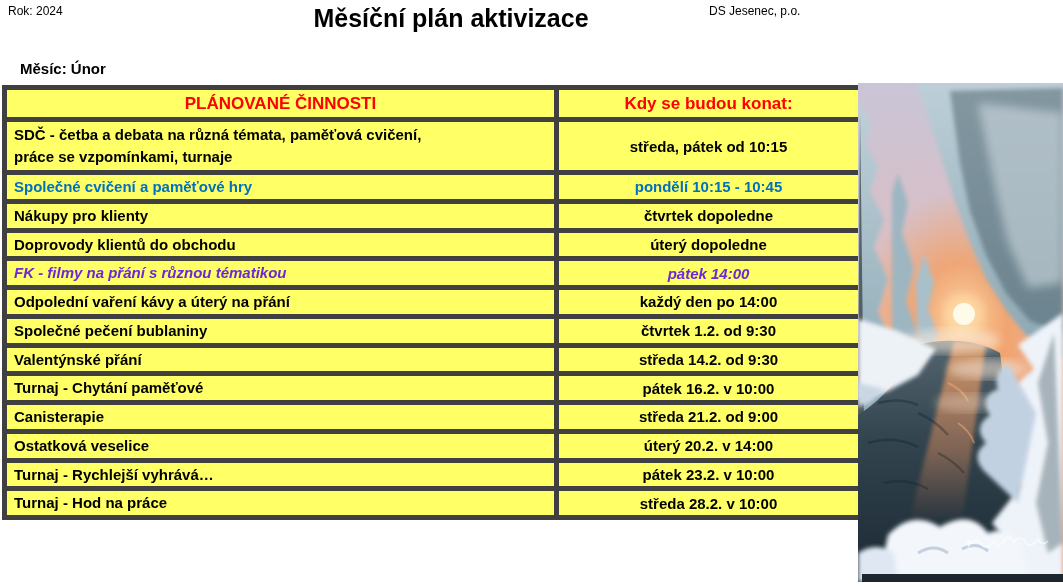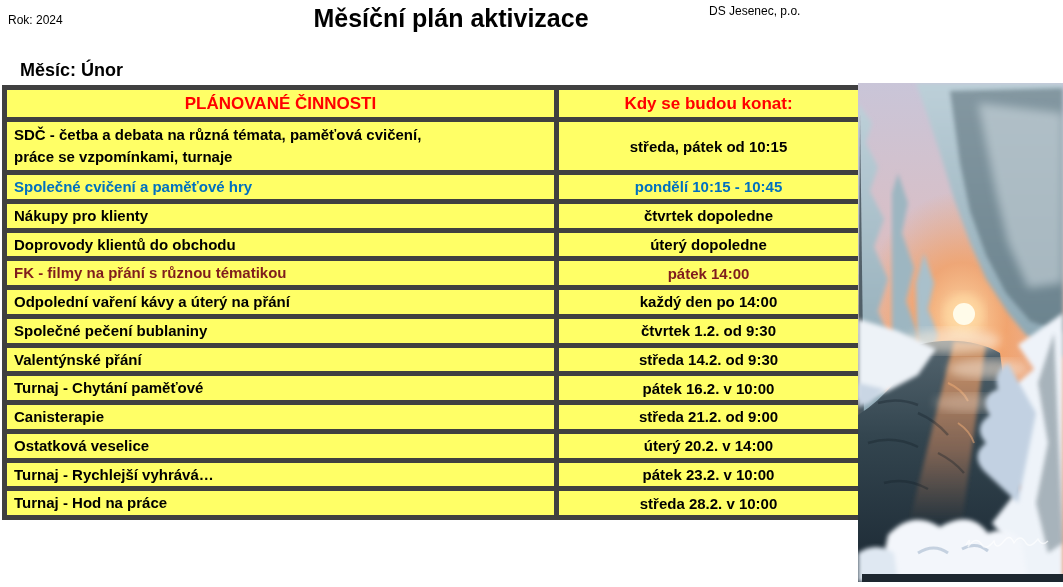--- a/index.html
+++ b/index.html
@@ -10,34 +10,34 @@
     font-family: "Liberation Sans", sans-serif;
     position: relative;
     overflow: hidden;
   }
   .small-label {
     position: absolute;
     font-size: 12px;
     color: #000;
     white-space: nowrap;
   }
-  #rok-label { left: 8px; top: 13px; }
+  #rok-label { left: 8px; top: 4px; }
   #org-label { left: 709px; top: 4px; }
   #page-title {
     position: absolute;
     left: 0; top: 4px; width: 902px;
     text-align: center;
     font-size: 25px;
     font-weight: bold;
     color: #000;
   }
   #month-label {
     position: absolute;
     left: 20px; top: 60px;
-    font-size: 18px;
+    font-size: 15px;
     font-weight: bold;
     color: #000;
   }
   table#plan-table {
     position: absolute;
     left: 2px; top: 85px;
     width: 856px;
     border-collapse: collapse;
     table-layout: fixed;
   }
@@ -96,21 +96,21 @@
         <td class="time-cell">pondělí 10:15 - 10:45</td>
       </tr>
       <tr style="color: rgb(0, 0, 0);">
         <td class="activity-cell">Nákupy pro klienty</td>
         <td class="time-cell">čtvrtek dopoledne</td>
       </tr>
       <tr style="color: rgb(0, 0, 0);">
         <td class="activity-cell">Doprovody klientů do obchodu</td>
         <td class="time-cell">úterý dopoledne</td>
       </tr>
-      <tr style="color: #7f1d1d;">
+      <tr style="color: #6d28d9; font-style: italic;">
         <td class="activity-cell">FK - filmy na přání s různou tématikou</td>
         <td class="time-cell">pátek 14:00</td>
       </tr>
       <tr style="color: rgb(0, 0, 0);">
         <td class="activity-cell">Odpolední vaření kávy a úterý na přání</td>
         <td class="time-cell">každý den po 14:00</td>
       </tr>
       <tr style="color: rgb(0, 0, 0);">
         <td class="activity-cell">Společné pečení bublaniny</td>
         <td class="time-cell">čtvrtek 1.2. od 9:30</td>

